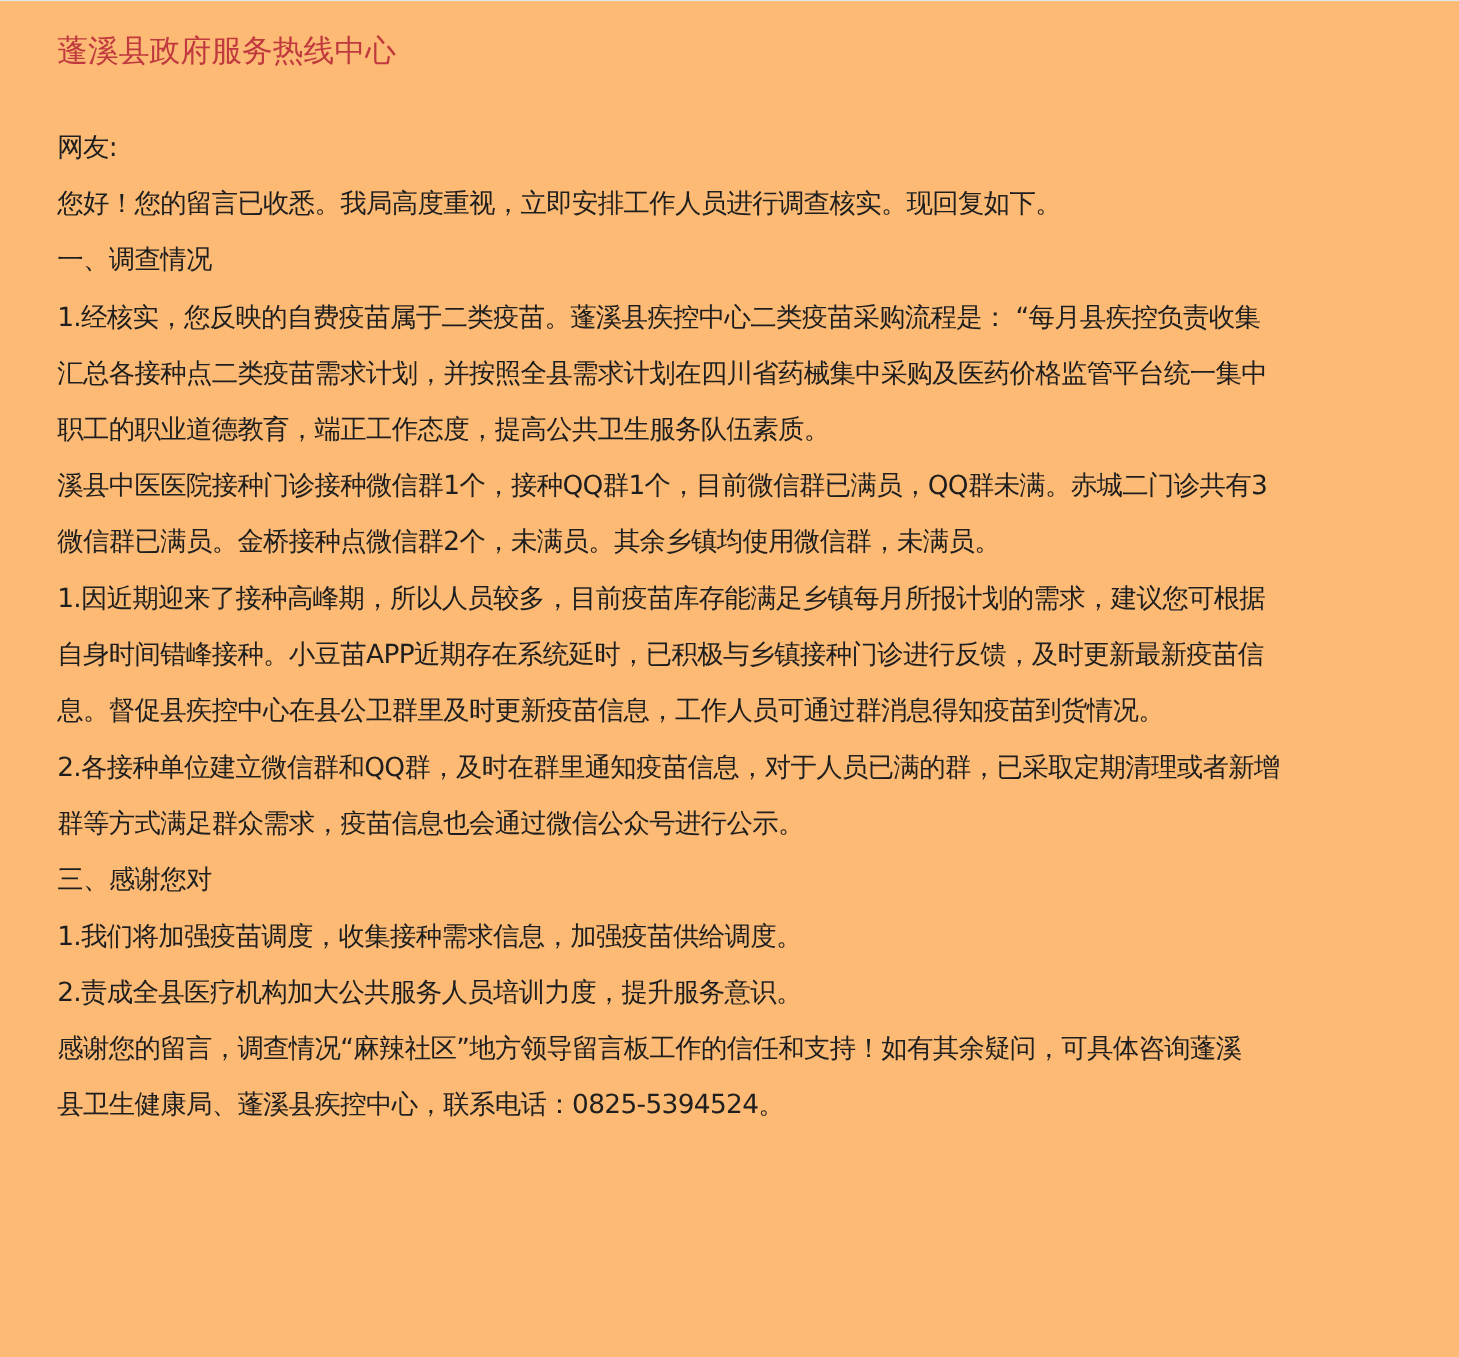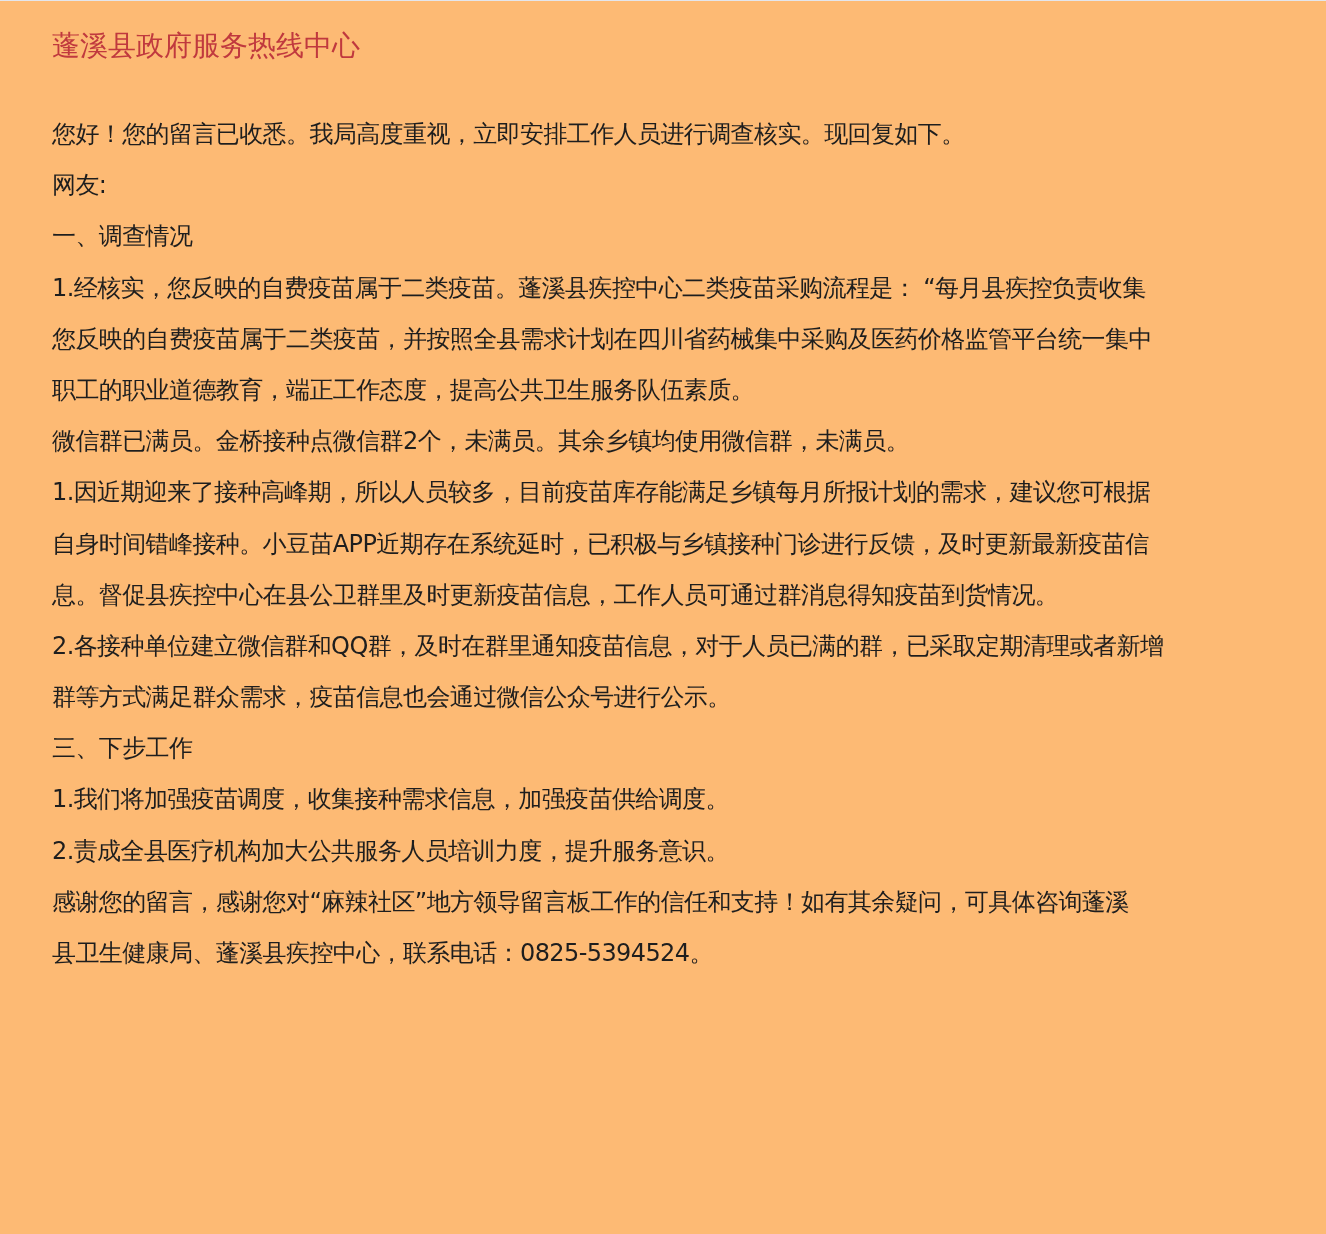--- a/index.html
+++ b/index.html
@@ -27,31 +27,32 @@
       height: 51.2px; line-height: 34px; white-space: nowrap;
       letter-spacing: -0.6px;
     }
   </style>
 </head>
 <body>
 
 <div class="page">
   <div class="title">蓬溪县政府服务热线中心</div>
   <div class="content">
+    <div class="line">网友:</div>
     <div class="line">您好！您的留言已收悉。我局高度重视，立即安排工作人员进行调查核实。现回复如下。</div>
-    <div class="line">网友:</div>
     <div class="line">一、调查情况</div>
     <div class="line">1.经核实，您反映的自费疫苗属于二类疫苗。蓬溪县疾控中心二类疫苗采购流程是：  “每月县疾控负责收集</div>
-    <div class="line">您反映的自费疫苗属于二类疫苗，并按照全县需求计划在四川省药械集中采购及医药价格监管平台统一集中</div>
+    <div class="line">汇总各接种点二类疫苗需求计划，并按照全县需求计划在四川省药械集中采购及医药价格监管平台统一集中</div>
     <div class="line">职工的职业道德教育，端正工作态度，提高公共卫生服务队伍素质。</div>
+    <div class="line">溪县中医医院接种门诊接种微信群1个，接种QQ群1个，目前微信群已满员，QQ群未满。赤城二门诊共有3</div>
     <div class="line">微信群已满员。金桥接种点微信群2个，未满员。其余乡镇均使用微信群，未满员。</div>
     <div class="line">1.因近期迎来了接种高峰期，所以人员较多，目前疫苗库存能满足乡镇每月所报计划的需求，建议您可根据</div>
     <div class="line">自身时间错峰接种。小豆苗APP近期存在系统延时，已积极与乡镇接种门诊进行反馈，及时更新最新疫苗信</div>
     <div class="line">息。督促县疾控中心在县公卫群里及时更新疫苗信息，工作人员可通过群消息得知疫苗到货情况。</div>
     <div class="line">2.各接种单位建立微信群和QQ群，及时在群里通知疫苗信息，对于人员已满的群，已采取定期清理或者新增</div>
     <div class="line">群等方式满足群众需求，疫苗信息也会通过微信公众号进行公示。</div>
-    <div class="line">三、下步工作</div>
+    <div class="line">三、感谢您对</div>
     <div class="line">1.我们将加强疫苗调度，收集接种需求信息，加强疫苗供给调度。</div>
     <div class="line">2.责成全县医疗机构加大公共服务人员培训力度，提升服务意识。</div>
-    <div class="line">感谢您的留言，感谢您对“麻辣社区”地方领导留言板工作的信任和支持！如有其余疑问，可具体咨询蓬溪</div>
+    <div class="line">感谢您的留言，调查情况“麻辣社区”地方领导留言板工作的信任和支持！如有其余疑问，可具体咨询蓬溪</div>
     <div class="line">县卫生健康局、蓬溪县疾控中心，联系电话：0825-5394524。</div>
   </div>
 </div>
 
 </body></html>

